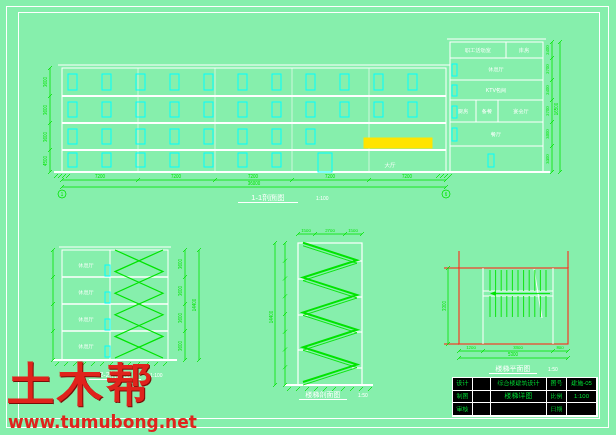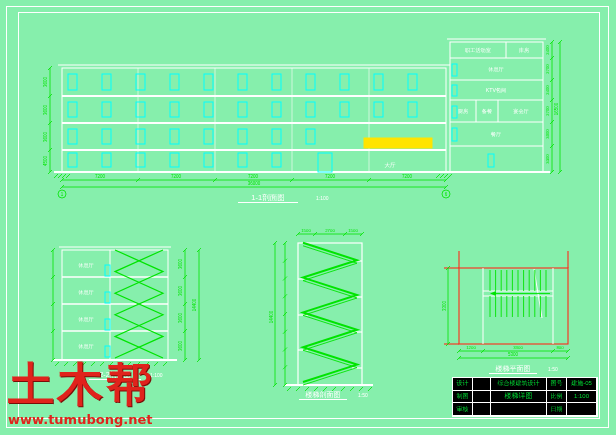--- a/index.html
+++ b/index.html
@@ -11,21 +11,21 @@
   svg text{font-family:"Liberation Sans",sans-serif;}
   .titleblock{position:absolute;left:452px;top:377px;width:146px;height:40px;background:#000;z-index:5;}
   .tb-grid{display:grid;width:100%;height:100%;box-sizing:border-box;border:1px solid #fff;
            grid-template-columns:20px 18px 56px 20px 30px;grid-template-rows:1fr 1fr 1fr;}
   .tb-cell{border-right:1px solid #fff;border-bottom:1px solid #fff;color:#00dd33;font-size:6px;
            display:flex;align-items:center;justify-content:center;overflow:hidden;white-space:nowrap;}
   .tb-cell.big{font-size:7px;}
   .watermark{position:absolute;left:8px;top:358px;z-index:50;color:#e0231c;pointer-events:none;}
   .wm-brand{font-size:46px;font-weight:bold;font-family:"DejaVu Serif",serif;line-height:1.15;
             letter-spacing:3px;text-shadow:1px 1px 0 #7a0d08;}
-  .wm-site{font-size:13px;font-weight:bold;margin-top:1px;font-family:"DejaVu Sans",sans-serif;}
+  .wm-site{font-size:17px;font-weight:bold;margin-top:1px;font-family:"DejaVu Sans",sans-serif;}
 </style>
 </head>
 <body>
 
 <div class="canvas">
   <div class="frame-outer"></div>
   <div class="frame-inner"></div>
 
   <svg class="dwg" style="left:28px;top:24px" width="536" height="182" viewBox="0 0 536 182">
 

